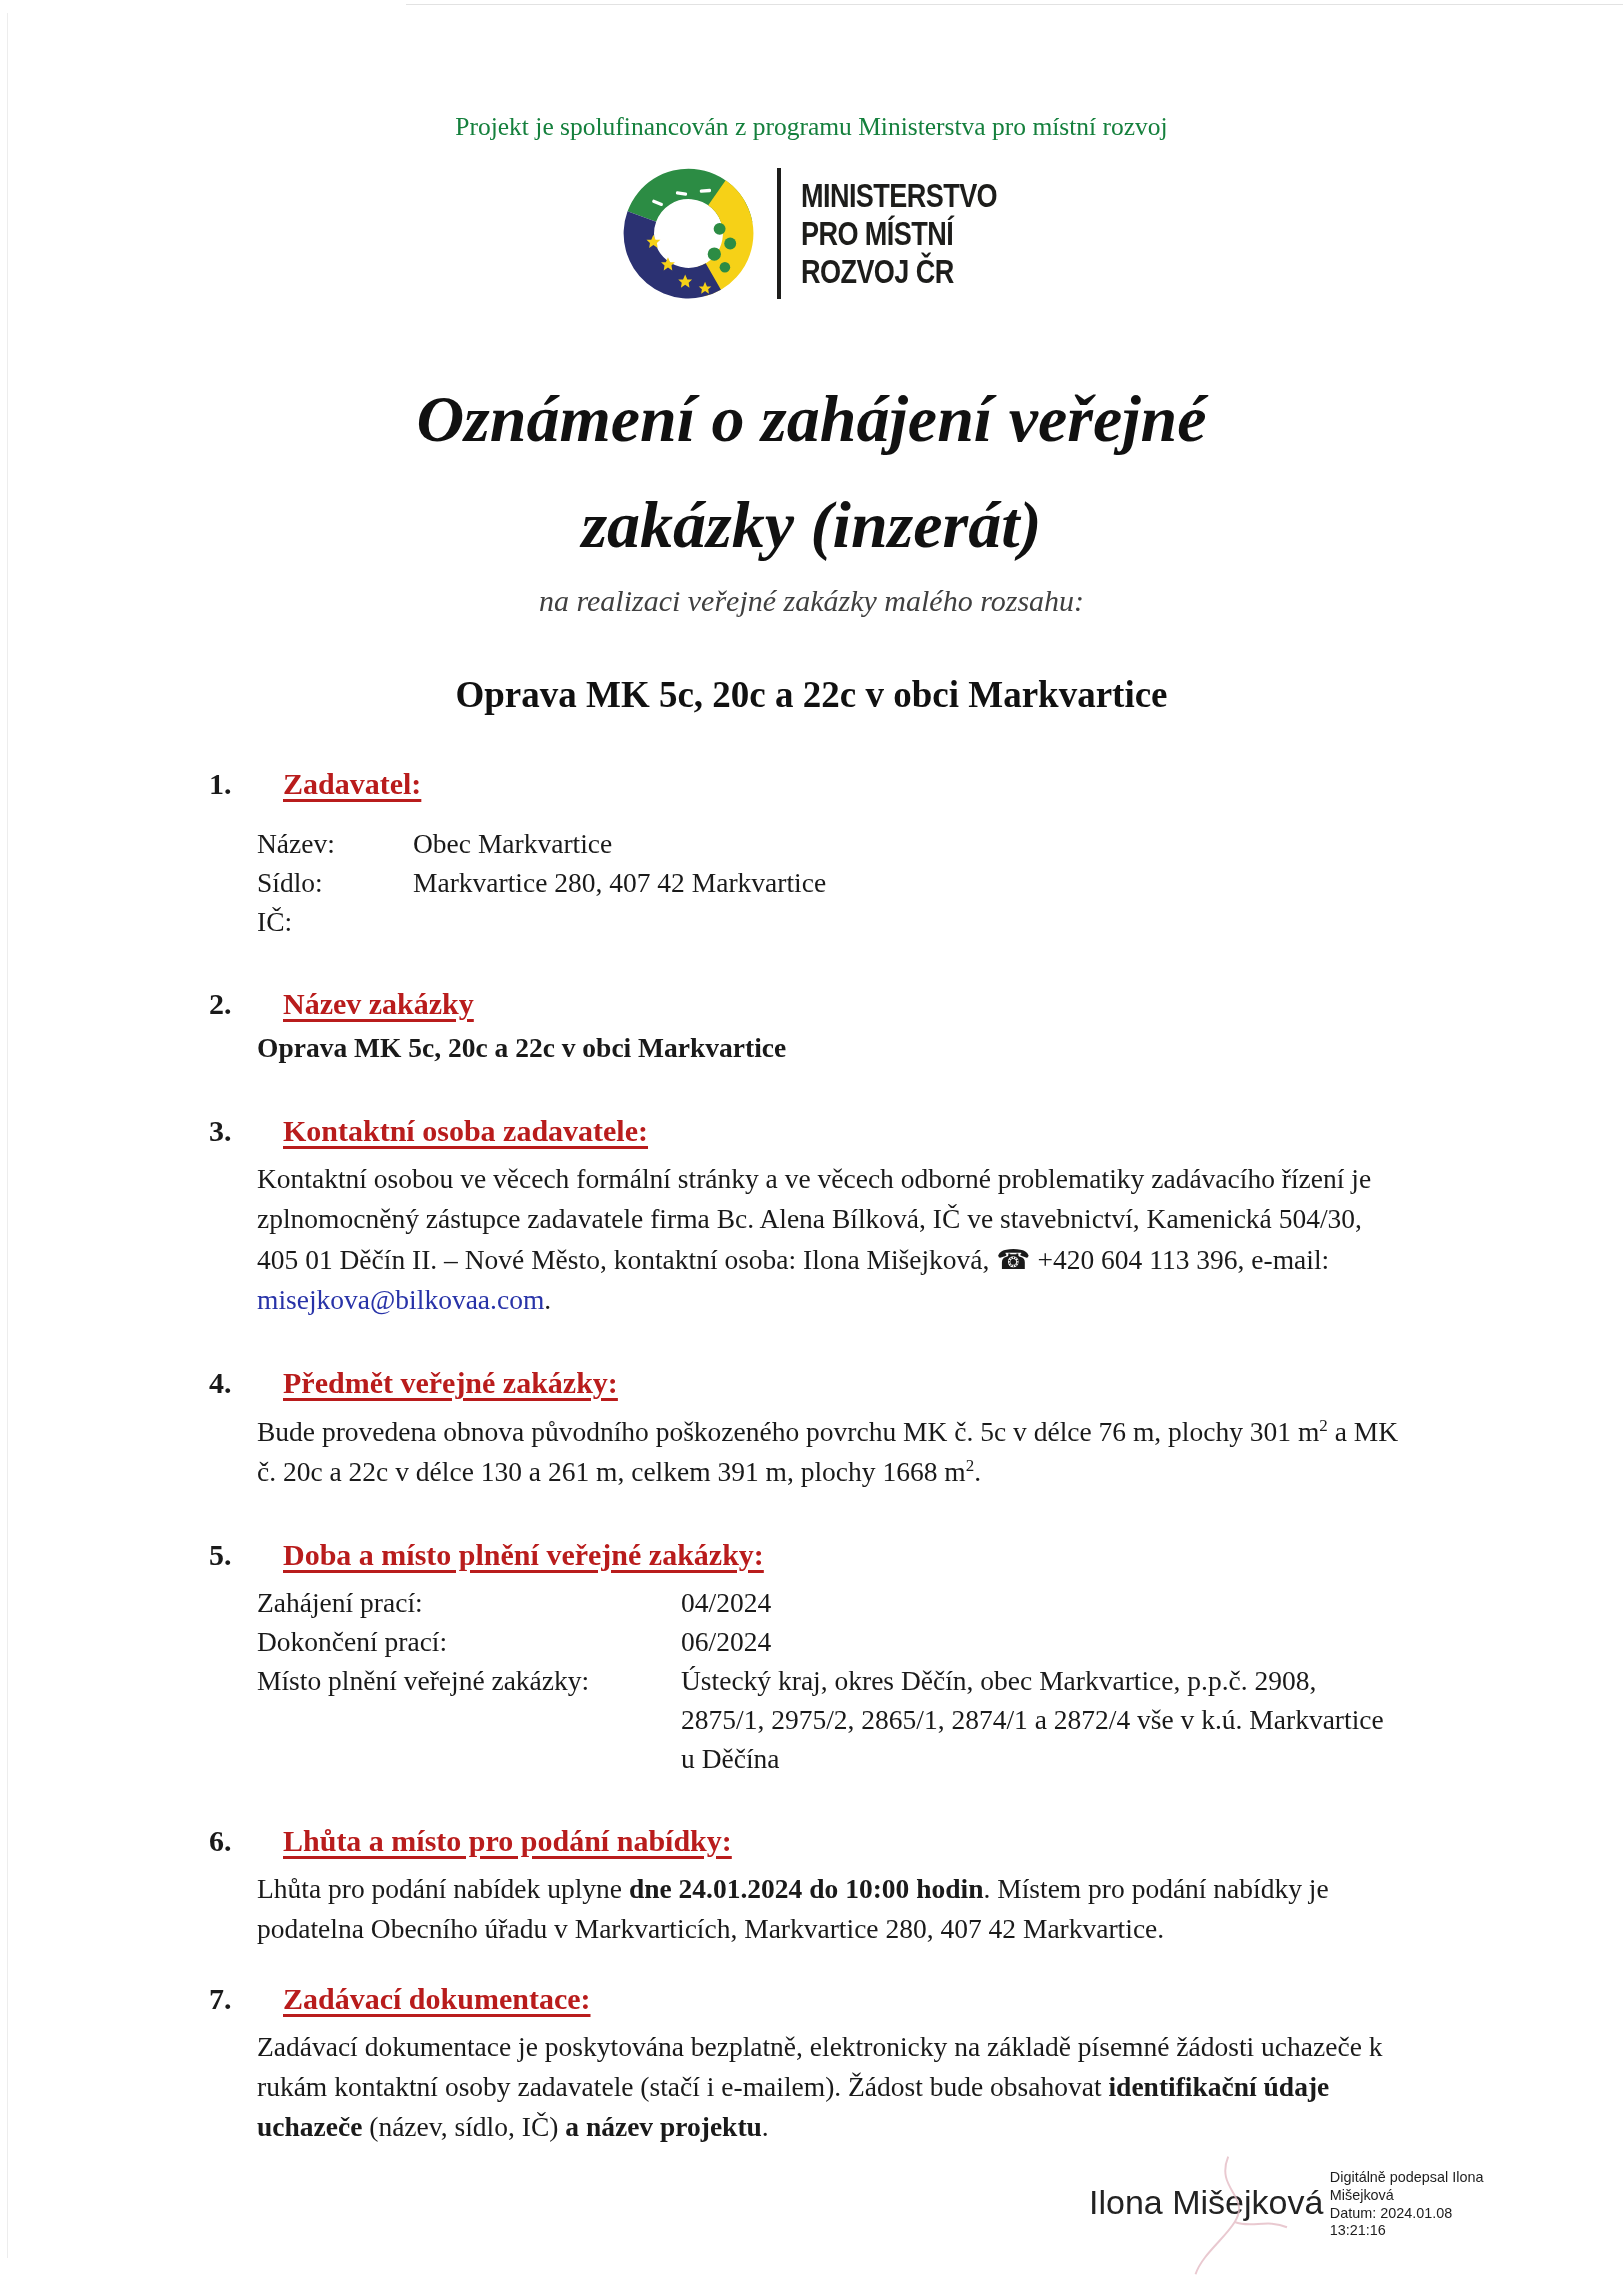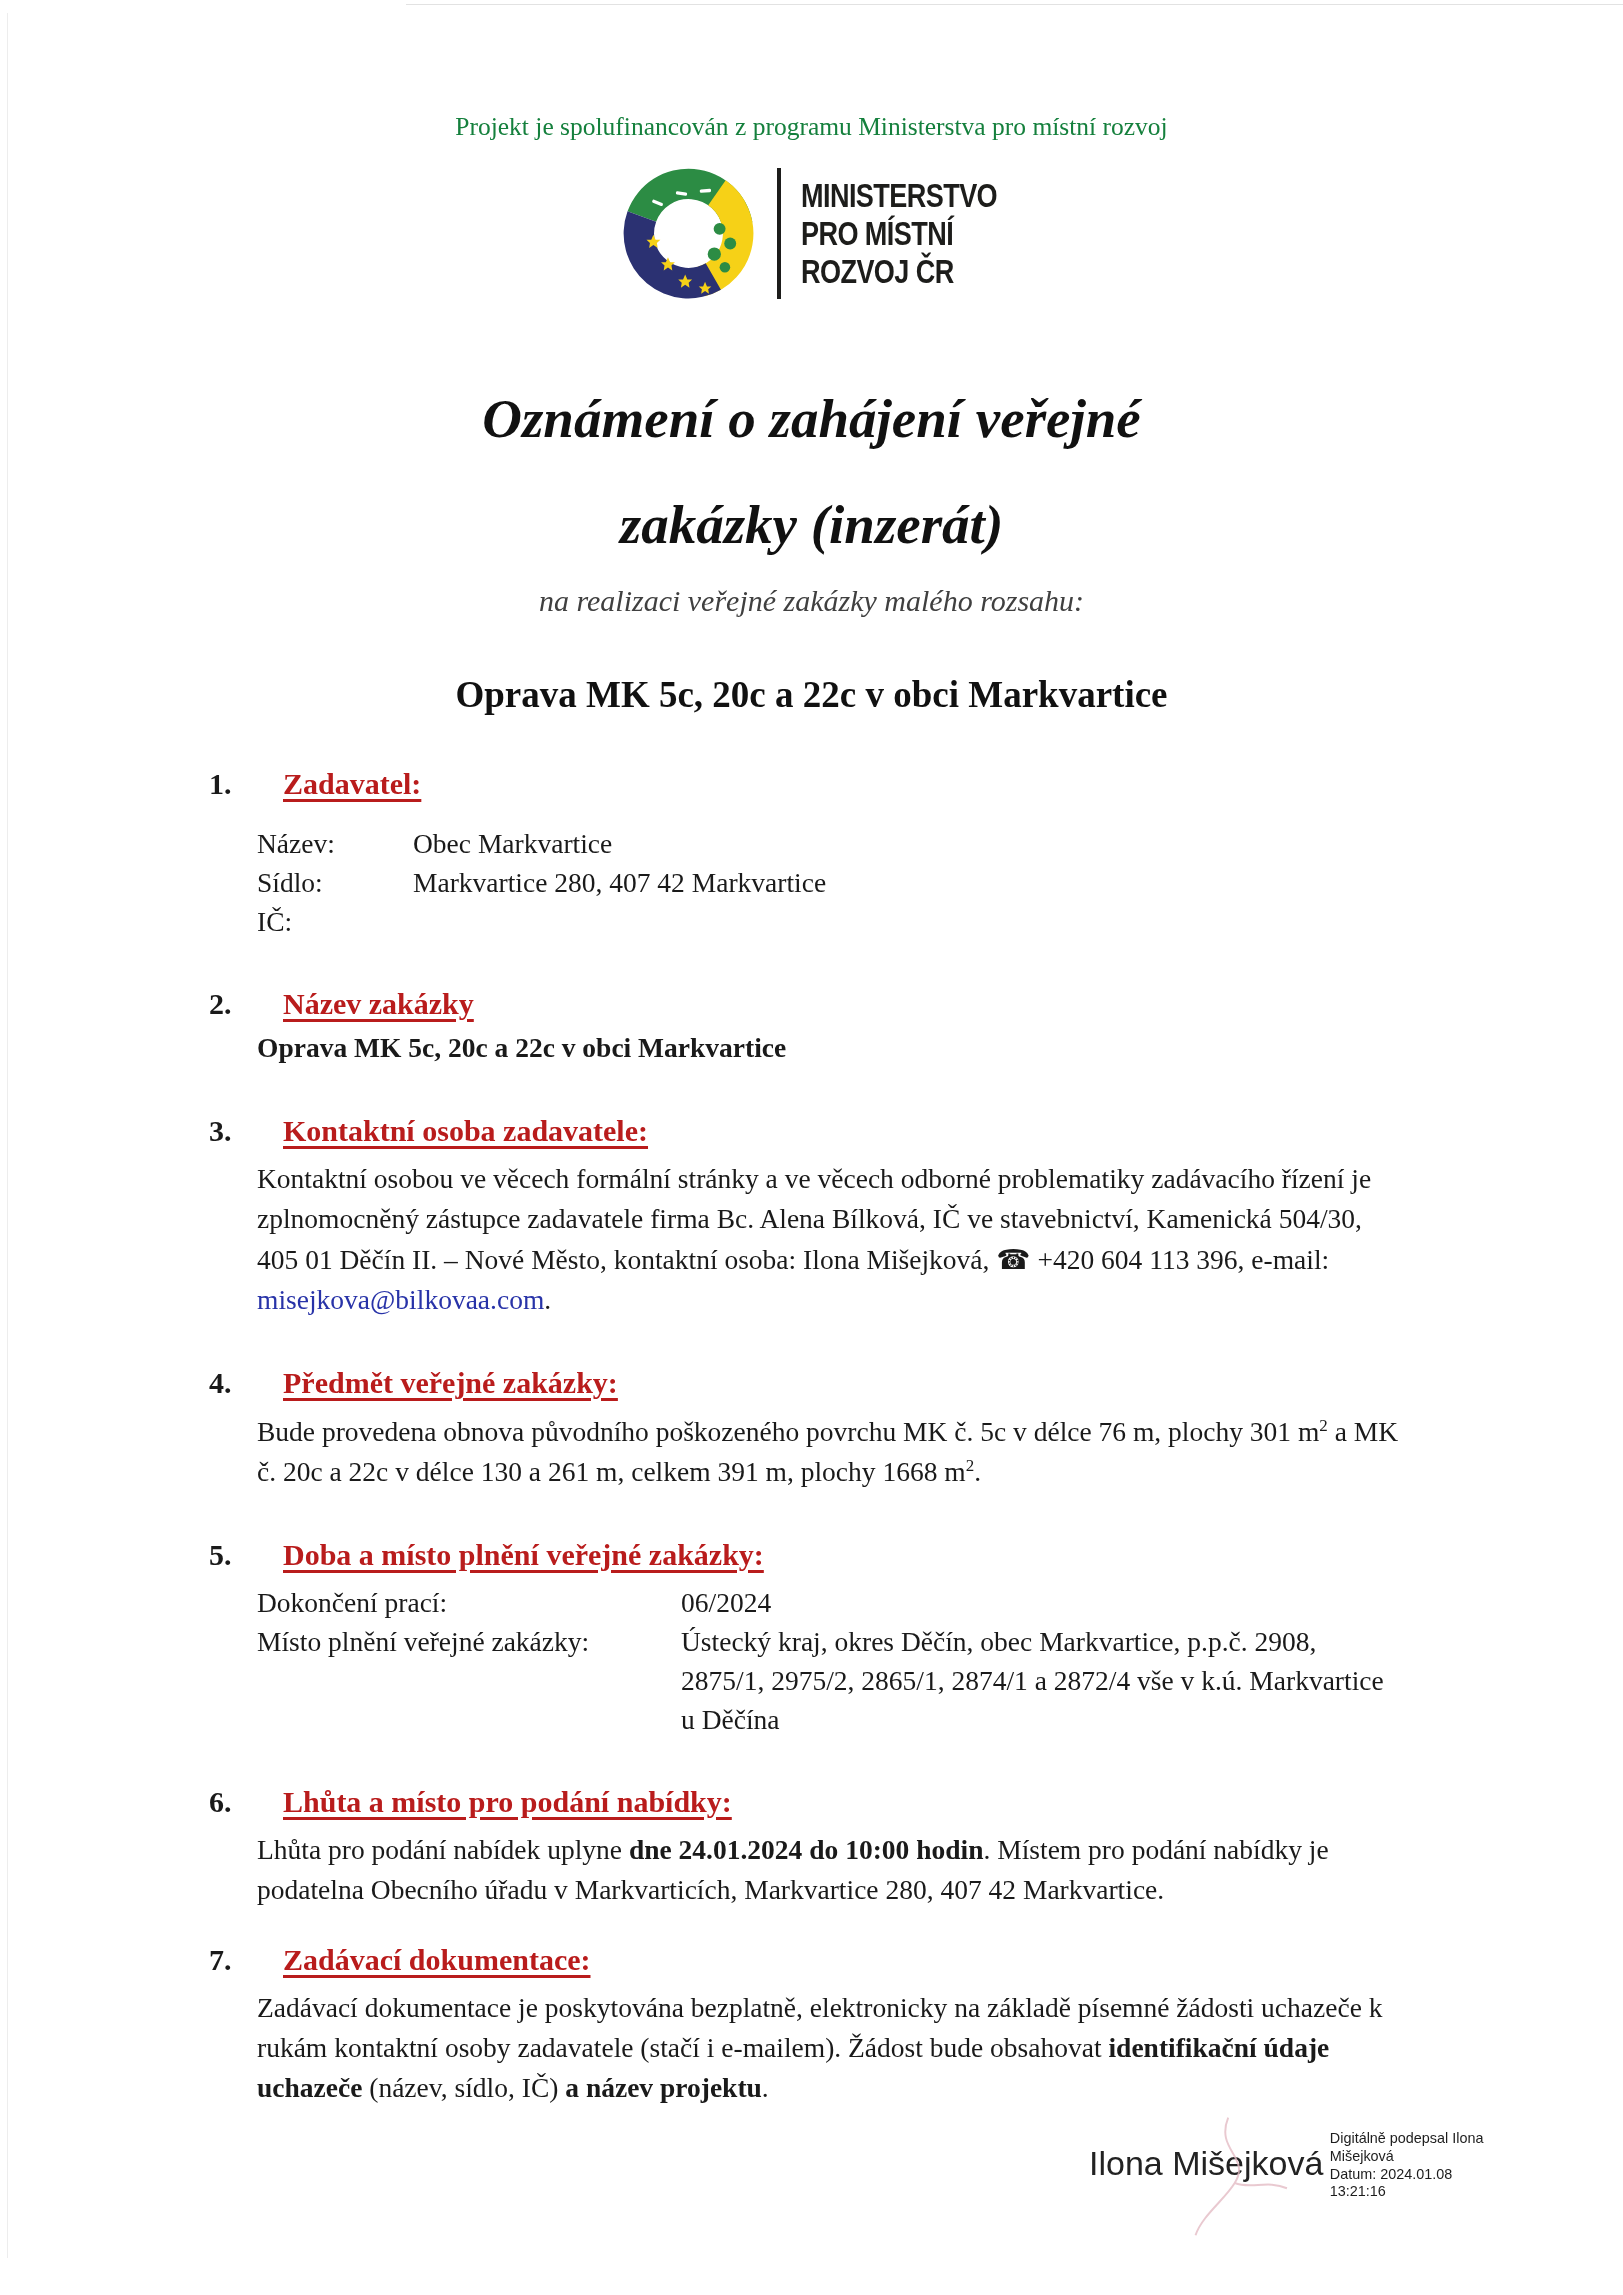--- a/index.html
+++ b/index.html
@@ -39,21 +39,21 @@
     transform:scaleX(0.82);
     transform-origin:left center;
     white-space:nowrap;
   }
 
   .doc-title{
     margin-top:60px;
     text-align:center;
     font-style:italic;
     font-weight:bold;
-    font-size:55px;
+    font-size:66px;
     line-height:106px;
     color:#111;
   }
   .doc-subtitle{
     margin-top:6.5px;
     text-align:center;
     font-style:italic;
     font-size:30px;
     color:#404040;
   }
@@ -218,20 +218,24 @@
       <div class="para"><span>Bude provedena obnova původního poškozeného povrchu MK č. 5c v délce 76 m, plochy 301 m</span><span class="sup">2</span><span> a MK č. 20c a 22c v délce 130 a 261 m, celkem 391 m, plochy 1668 m</span><span class="sup">2</span><span>.</span></div>
     </div>
   </div>
 
   <div class="section sec-gap">
     <div class="sec-num">5.</div>
     <div class="sec-body">
       <span class="sec-heading">Doba a místo plnění veřejné zakázky:</span>
       <div class="rows-5">
         <div class="field-row">
+          <span class="field-label">Zahájení prací:</span>
+          <span class="field-value">04/2024</span>
+        </div>
+        <div class="field-row">
           <span class="field-label">Dokončení prací:</span>
           <span class="field-value">06/2024</span>
         </div>
         <div class="field-row">
           <span class="field-label">Místo plnění veřejné zakázky:</span>
           <span class="field-value">Ústecký kraj, okres Děčín, obec Markvartice, p.p.č. 2908, 2875/1, 2975/2, 2865/1, 2874/1 a 2872/4 vše v k.ú. Markvartice u Děčína</span>
         </div>
       </div>
     </div>
   </div>

